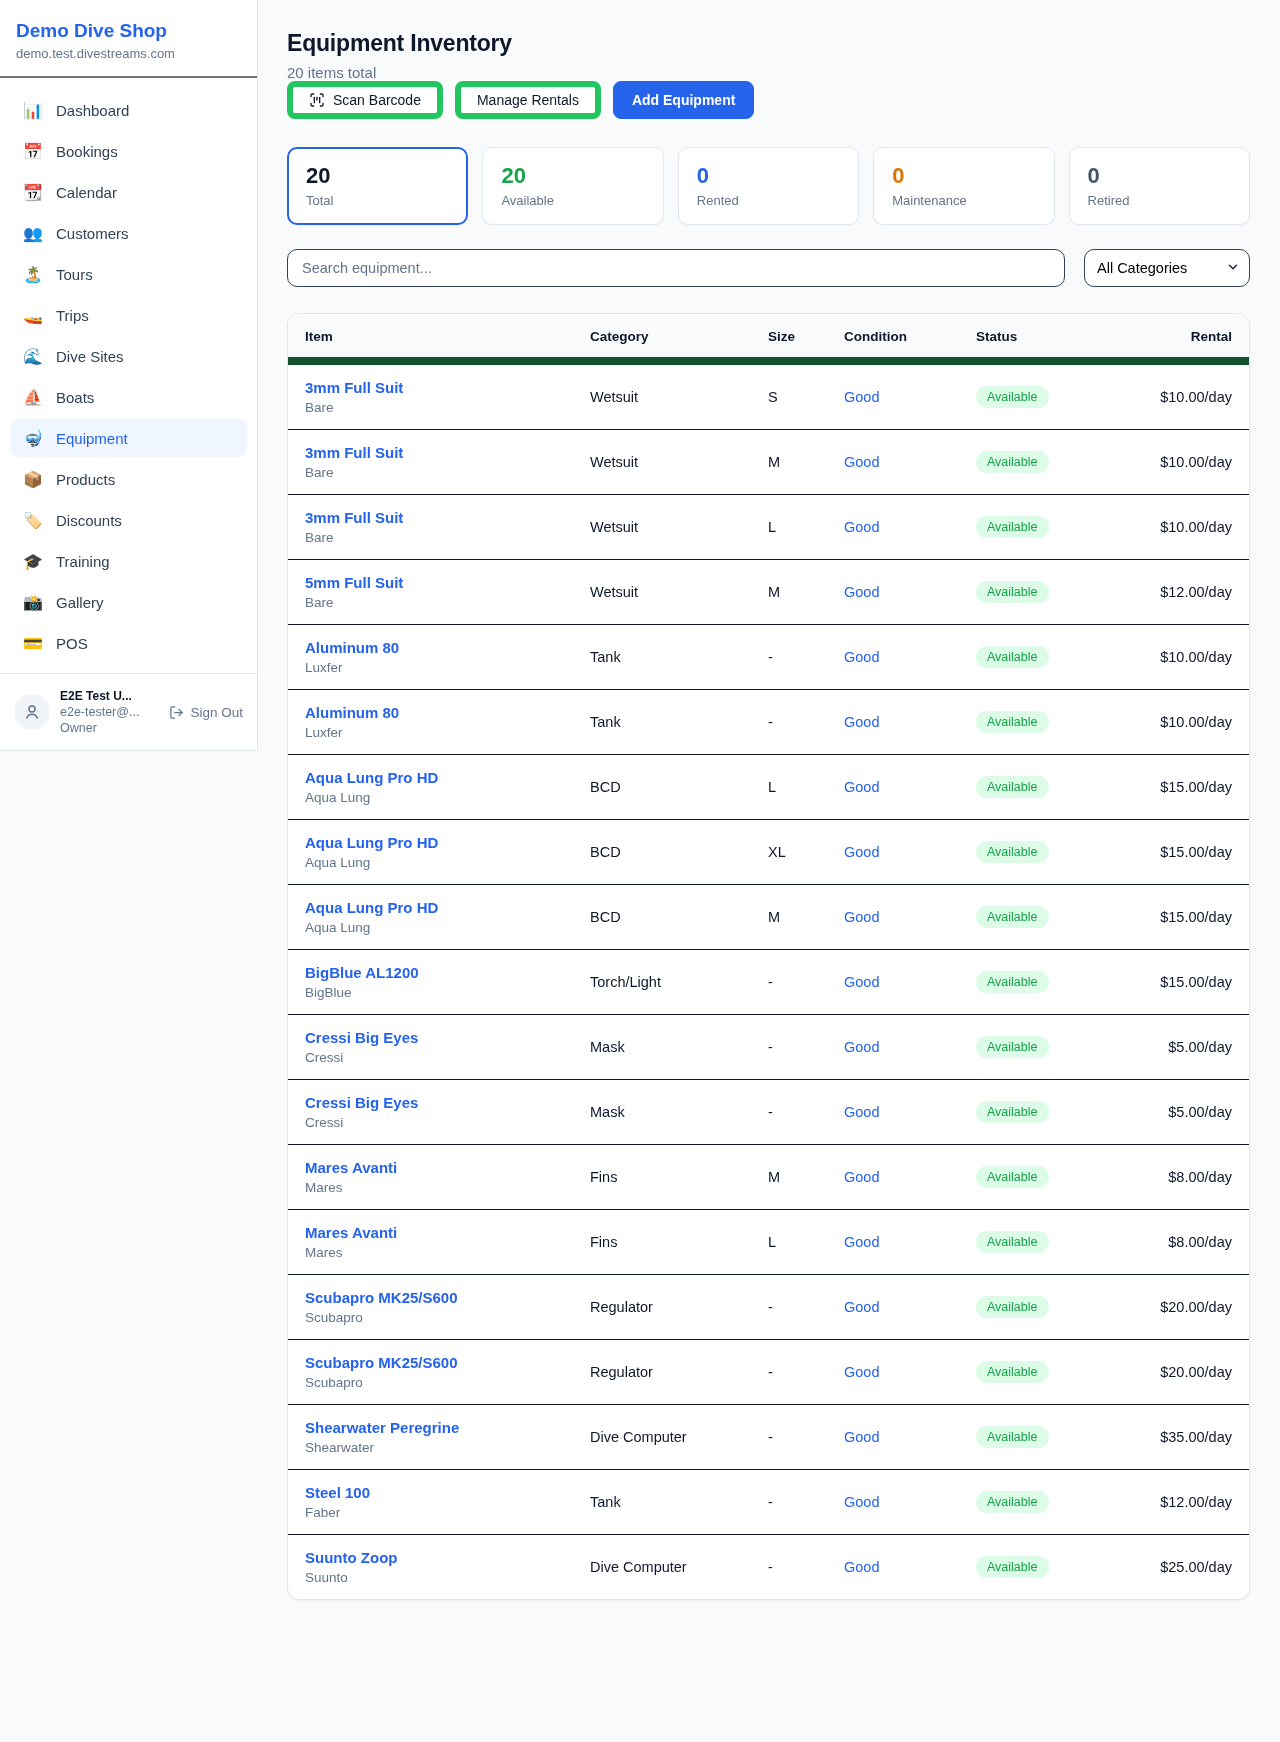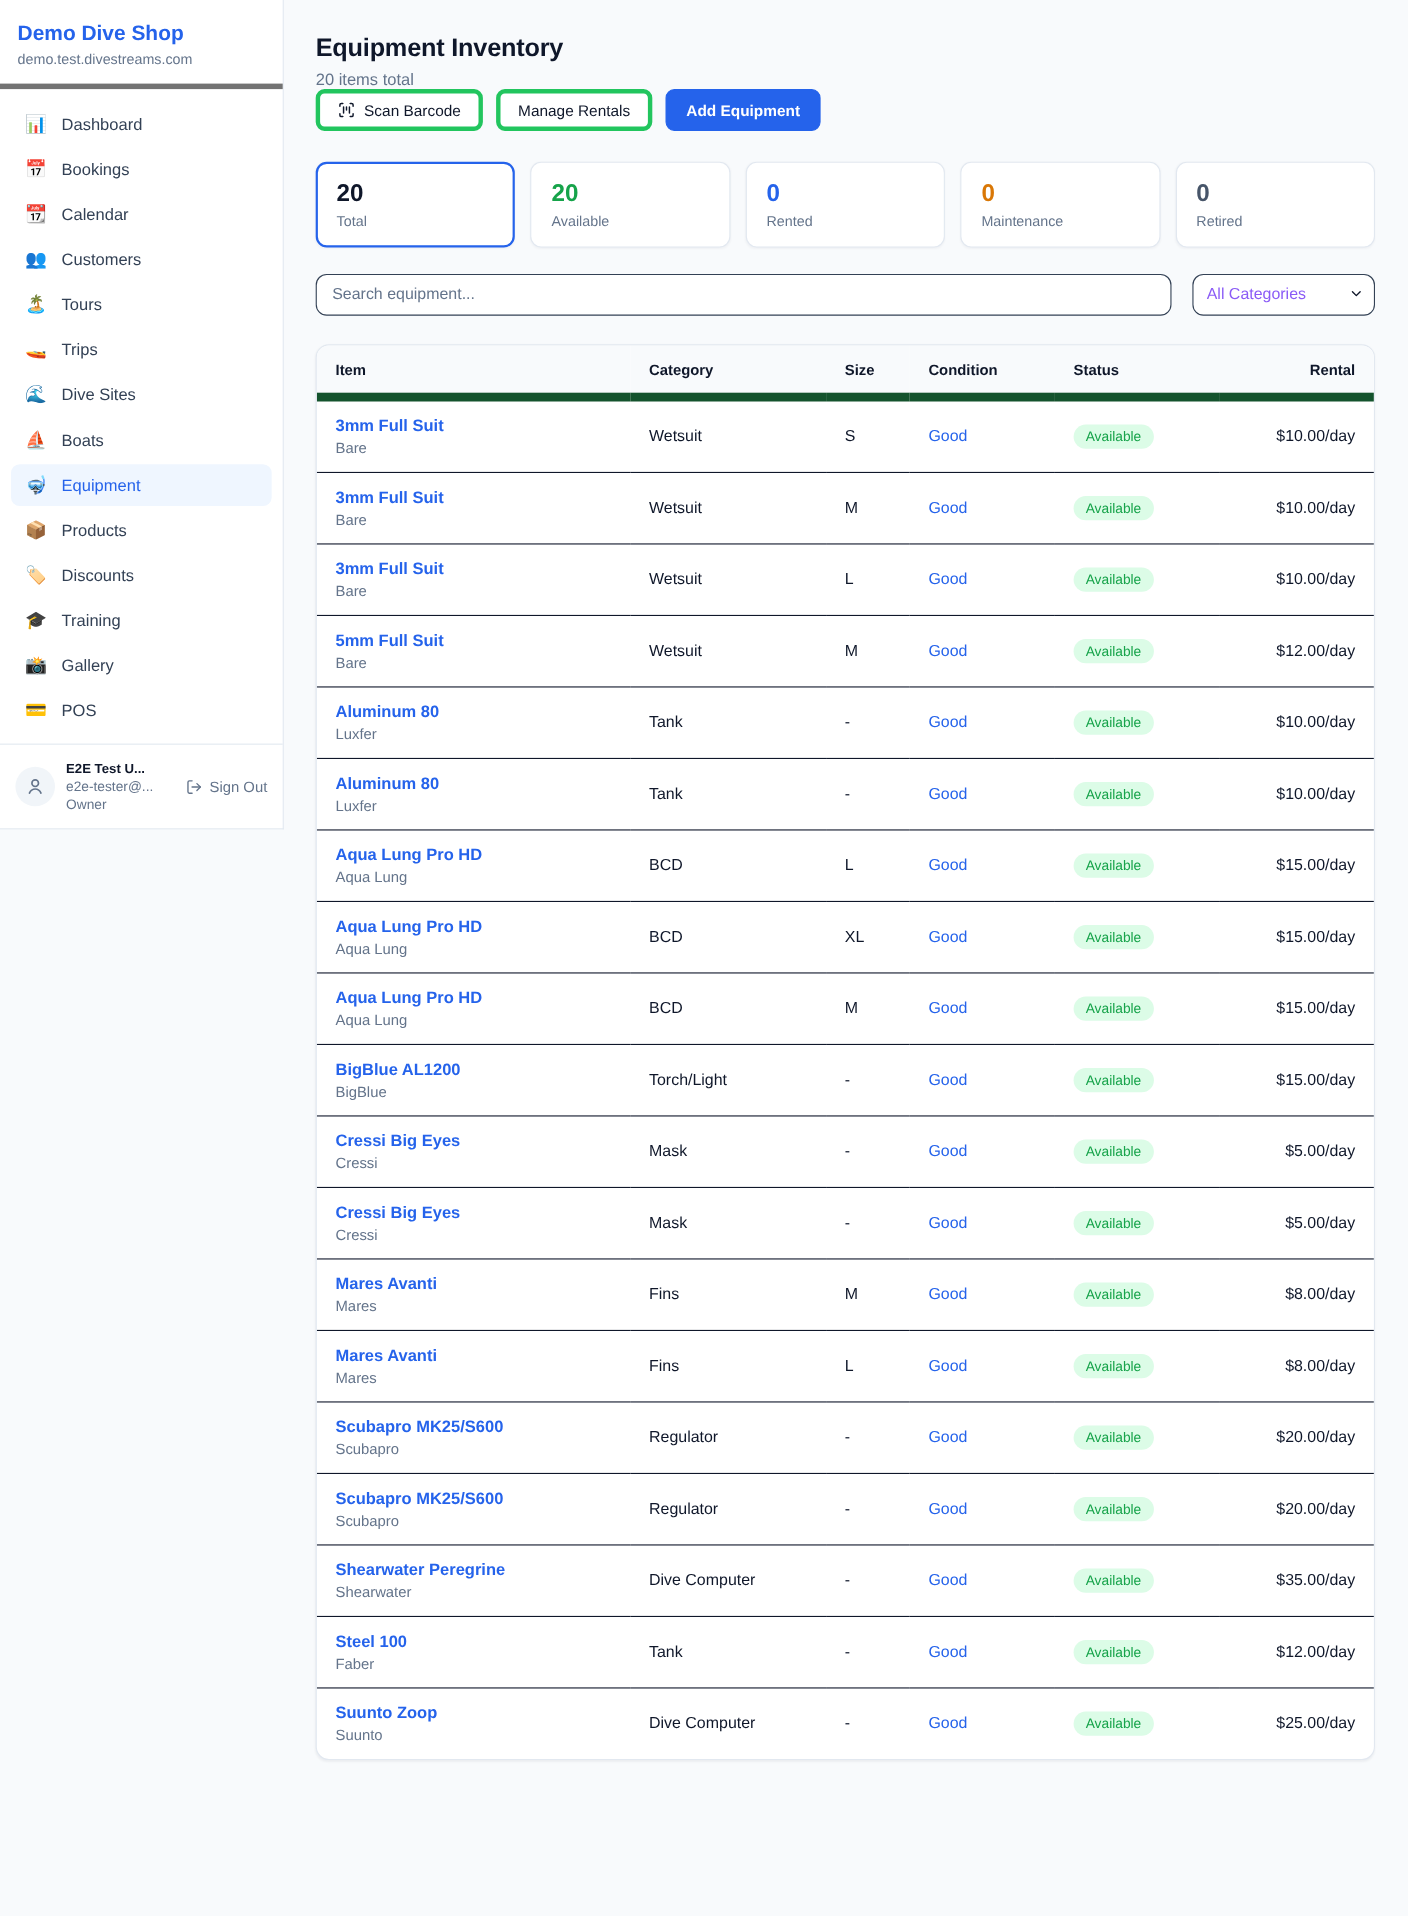--- a/index.html
+++ b/index.html
@@ -6,21 +6,21 @@
   html,body { width:1280px; height:1742px; overflow:hidden; }
   body {
     font-family: "Liberation Sans", "DejaVu Sans", sans-serif;
     background:#f8fafc; color:#0f172a; position:relative;
   }
   
   .sidebar {
     position:absolute; top:0; left:0; width:258px; background:#fff;
     border-right:1px solid #e2e8f0; border-bottom:1px solid #e2e8f0;
   }
-  .brand { padding:20px 16px 15px; border-bottom:5px solid #737373; }
+  .brand { padding:20px 16px 15px; border-bottom:2px solid #737373; }
   .brand-name { color:#2563eb; font-size:19px; font-weight:700; }
   .brand-domain { color:#64748b; font-size:13px; margin-top:4px; }
   .nav { padding:10px 0 8px; }
   .nav-item {
     display:flex; align-items:center; gap:13px; height:38px; margin:3px 10px;
     padding:0 13px; border-radius:8px; font-size:15px; color:#334155; cursor:pointer;
   }
   .nav-item.active { background:#eff6ff; color:#2563eb; }
   .nav-icon { width:20px; font-size:16px; text-align:center; flex:none; }
   .user-row {
@@ -36,38 +36,38 @@
   .user-email, .user-role { font-size:12.5px; color:#64748b; margin-top:2px; white-space:nowrap; }
   .signout { display:flex; align-items:center; gap:6px; color:#64748b; font-size:13.5px; cursor:pointer; flex:none; }
   
   .main { margin-left:259px; padding:30px 30px 0 28px; }
   .title-row { display:flex; justify-content:space-between; align-items:flex-start;flex-direction:column; }
   .page-title { font-size:23px; font-weight:700; letter-spacing:-0.2px; }
   .page-subtitle { font-size:15px; color:#64748b; margin-top:7px; }
   .actions { display:flex; gap:12px; align-items:center; }
   .btn { display:flex; align-items:center; gap:8px; height:38px; padding:0 16px;
     border-radius:8px; font-size:14px; font-weight:500; cursor:pointer; background:#fff;
-    border:4px solid #22c55e; color:#0f172a; font-family:inherit; }
+    border:6px solid #22c55e; color:#0f172a; font-family:inherit; }
   .btn-primary { background:#2563eb; border:1px solid #2563eb; color:#fff; font-weight:600; padding:0 18px; }
   
   .stats { display:grid; grid-template-columns:repeat(5,1fr); gap:14px; margin-top:28px; }
   .stat-card { background:#fff; border:1px solid #e2e8f0; border-radius:10px;
     padding:15px 18px 16px; box-shadow:0 1px 2px rgba(15,23,42,.04); cursor:pointer; }
   .stat-card.selected { border:2px solid #2563eb; padding:14px 17px 15px; }
   .stat-value { font-size:22px; font-weight:700; }
   .stat-label { font-size:13px; color:#64748b; margin-top:4px; }
   
   .filters { display:flex; gap:19px; margin-top:24px;border-radius:10px; }
   .search-input { flex:1; height:38px; border:1px solid #334155; border-radius:10px;
     padding:0 14px; font-size:14.5px; background:#fff; color:#0f172a; font-family:inherit; outline:none; }
   .search-input::placeholder { color:#64748b; }
   .select-wrap { position:relative; width:166px; flex:none; }
   .select-wrap select { width:100%; height:38px; border:1px solid #334155; border-radius:10px;
     background:#fff; font-size:14.5px; padding:0 28px 0 12px; appearance:none; -webkit-appearance:none;
-    color:#8b5cf6; font-family:inherit; cursor:pointer; }
+    color:#000000; font-family:inherit; cursor:pointer; }
   .select-chevron { position:absolute; right:10px; top:11px; pointer-events:none; color:#0f172a; }
   
   .table-card { margin-top:26px; margin-bottom:32px; background:#fff; border:1px solid #e2e8f0;
     border-radius:12px; box-shadow:0 1px 2px rgba(15,23,42,.05); overflow:hidden; }
   table { width:100%; border-collapse:collapse; }
   th { text-align:left; font-size:13.5px; font-weight:700; color:#0f172a;
     padding:15px 17px 13px; background:#f8fafc; border-bottom:8px solid #14532d; }
   th.col-rental, td.cell-rental { text-align:right; }
   td { padding:14px 17px; border-bottom:1.5px solid #0f172a; vertical-align:middle;
     font-size:14.5px; color:#0f172a; }

